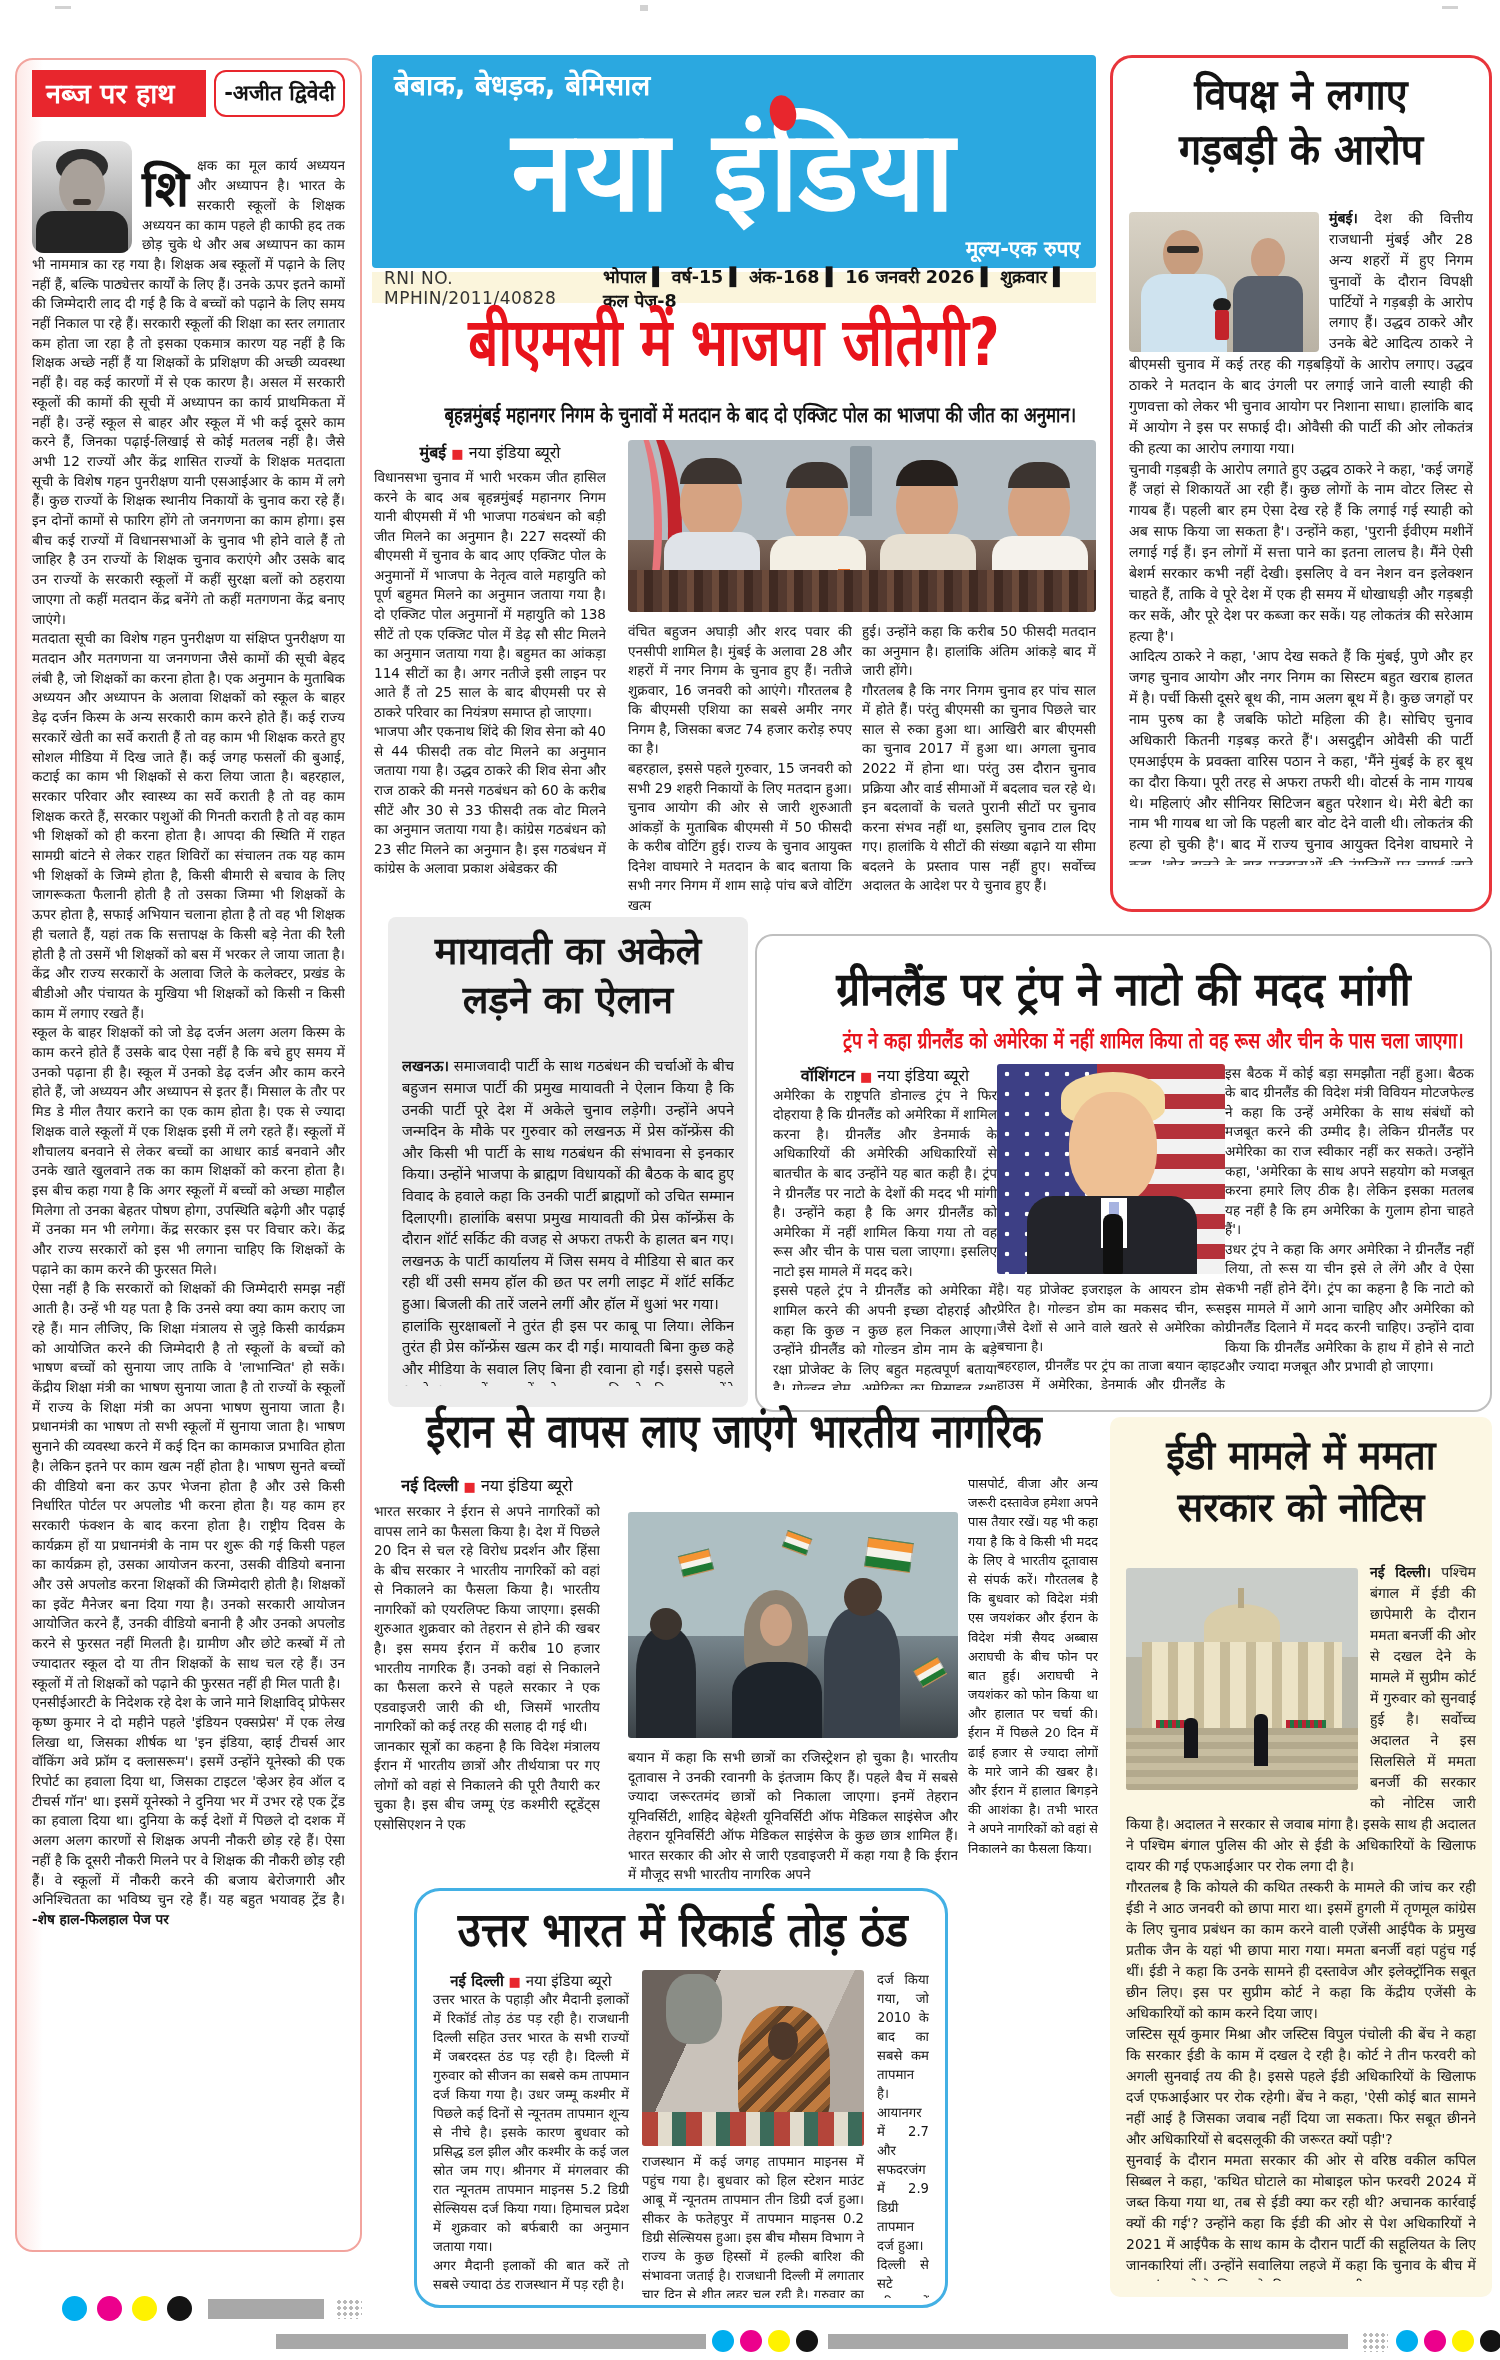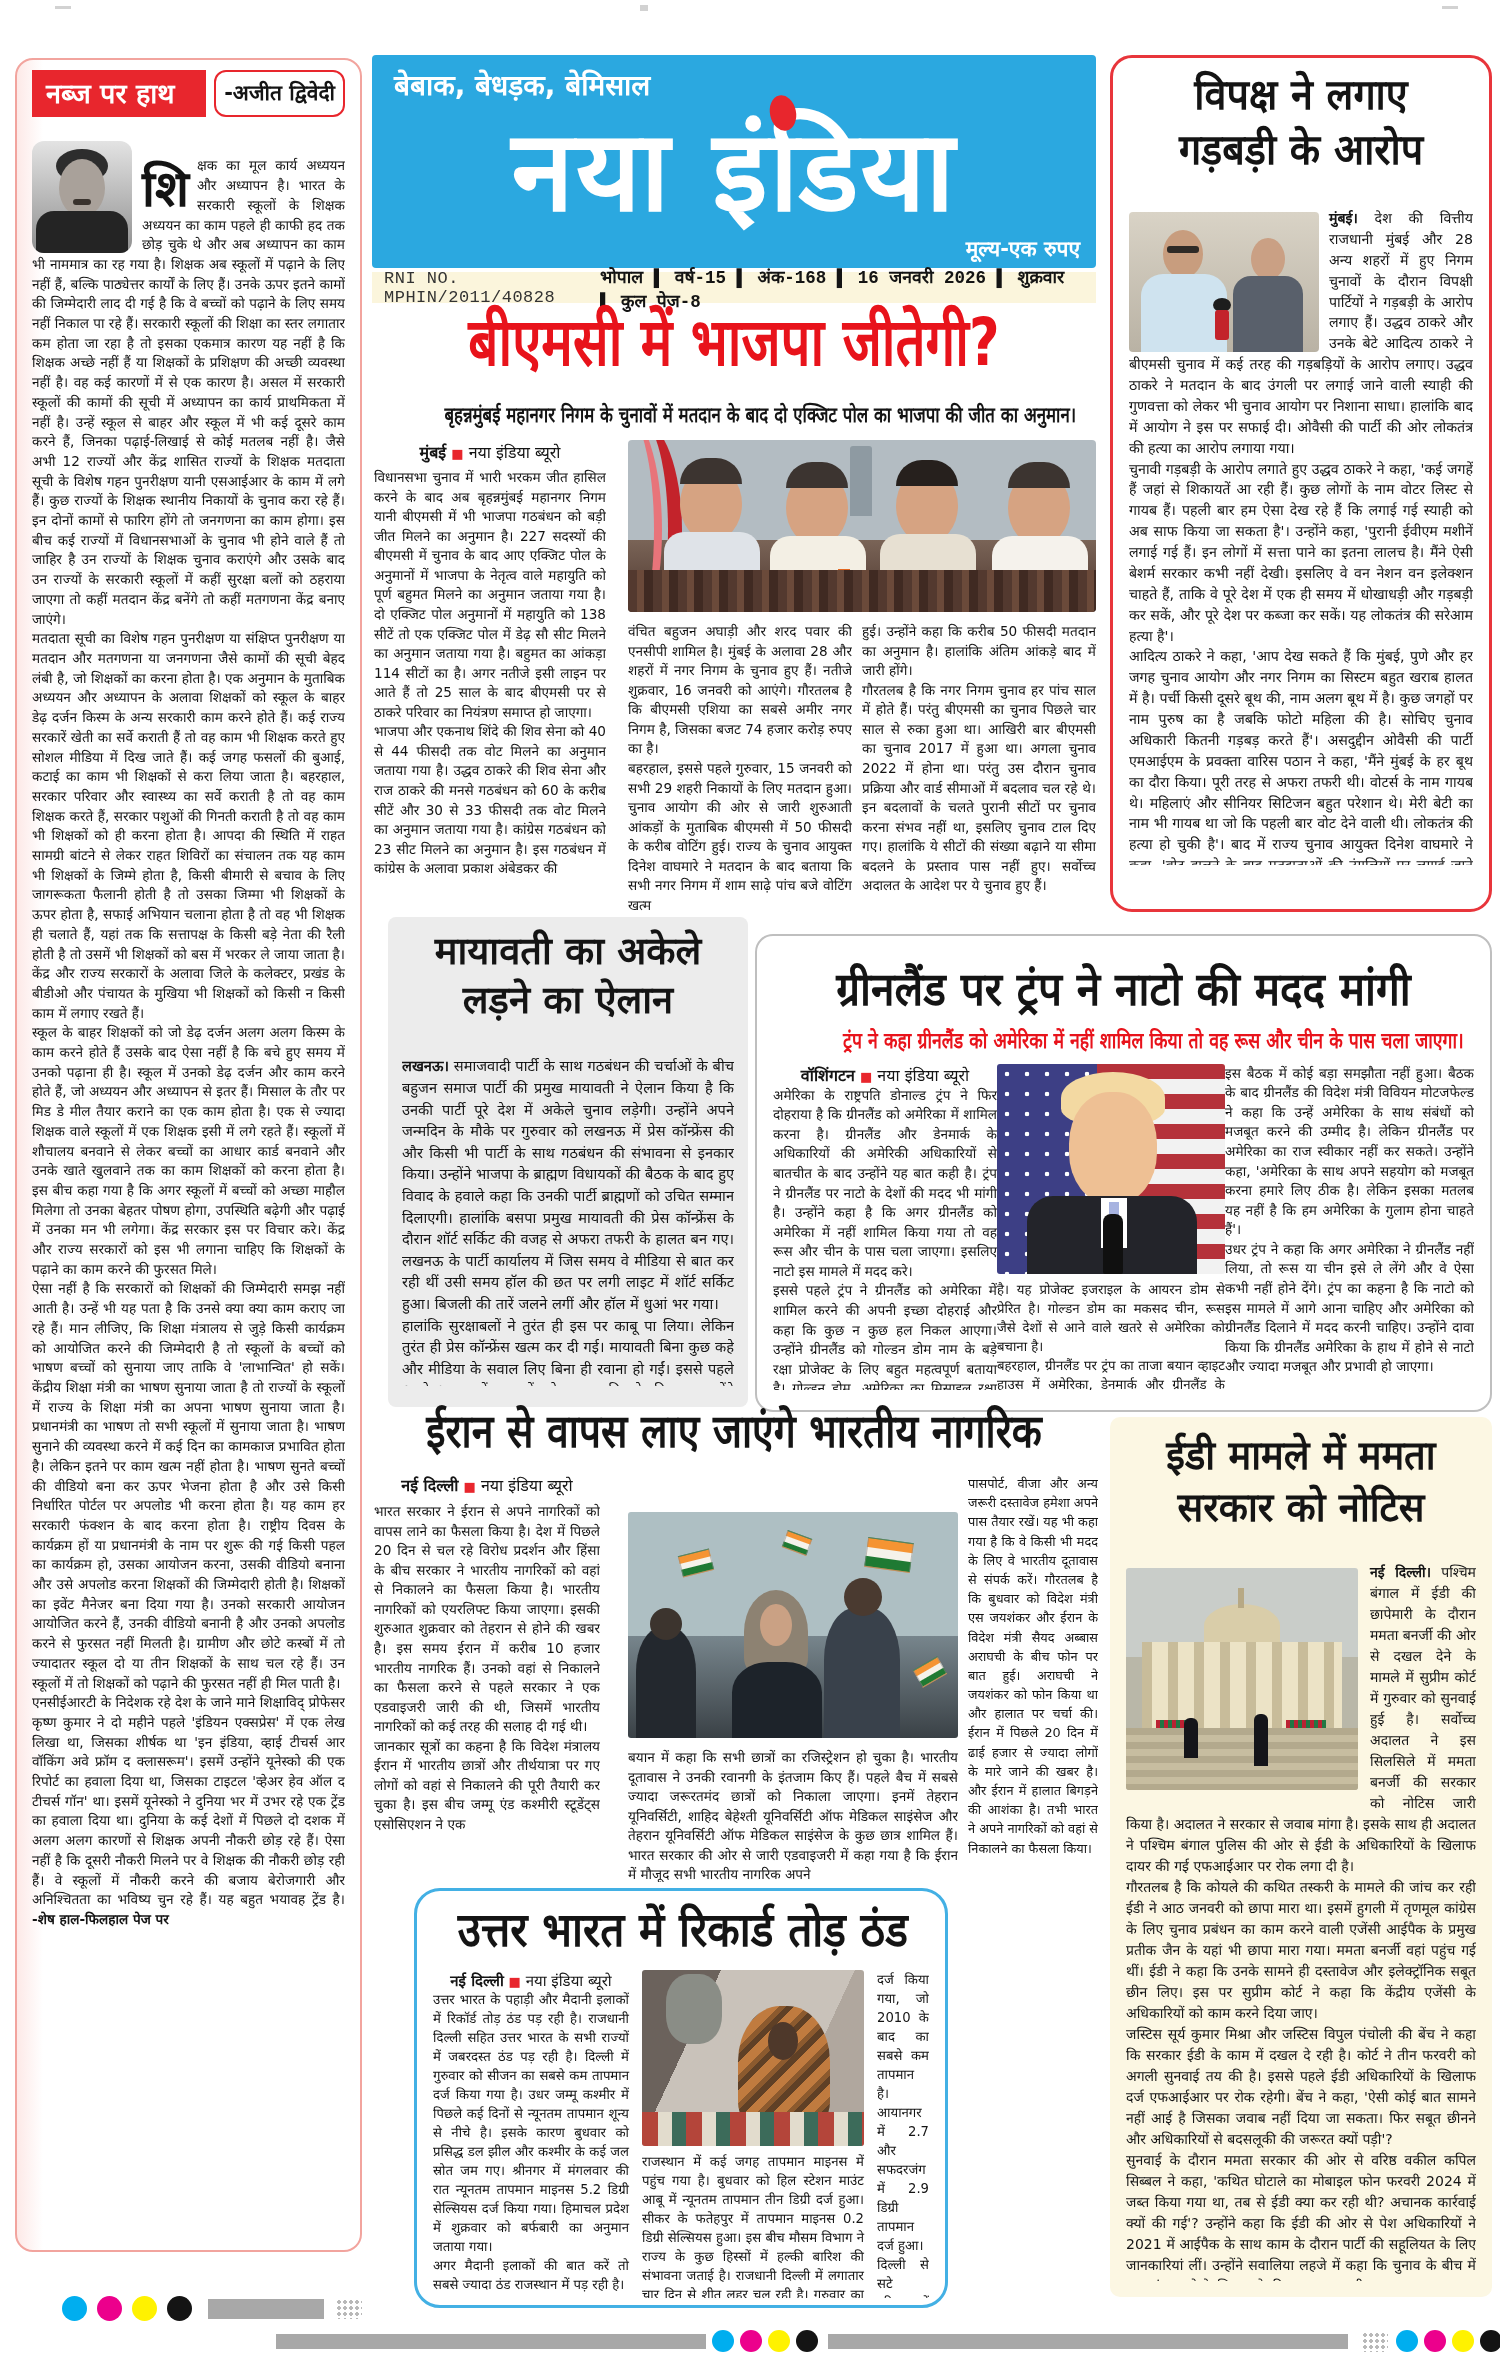--- a/index.html
+++ b/index.html
@@ -26,21 +26,21 @@
   .dropcap{float:left;font-size:50px;font-weight:bold;line-height:1;margin:8px 8px 0 0;}
   .signoff{font-weight:bold;}
 
   
   .mast-blue{left:372px;top:55px;width:724px;height:213px;background:#2ba8e0;border-radius:4px;color:#fff;overflow:visible;}
   .tagline{position:absolute;left:22px;top:10px;font-size:28px;font-weight:bold;}
   .logo{position:absolute;left:0;right:0;top:44px;text-align:center;font-size:112px;font-weight:bold;line-height:1.3;letter-spacing:2px;}
   .logo-dot{position:absolute;left:398px;top:40px;width:26px;height:36px;background:#e8262d;border-radius:50%;transform:rotate(-12deg);}
   .price{position:absolute;right:16px;bottom:6px;font-size:21px;font-weight:bold;}
   .rni{left:372px;top:272px;width:724px;height:31px;background:#fbf5dc;display:flex;justify-content:center;
-       align-items:center;padding:0 12px;box-sizing:border-box;font-family:Liberation Mono, monospace;}
+       align-items:center;padding:0 12px;box-sizing:border-box;}
   .rni-left{font-size:17px;color:#333;letter-spacing:.5px;}
   .rni-right{font-size:17.5px;font-weight:bold;}
 
   
   .lead-head{left:372px;top:300px;width:724px;text-align:center;color:#e8131b;font-weight:bold;font-size:66px;
              white-space:nowrap;transform:scaleX(.8);transform-origin:center;line-height:1.3;}
   .lead-sub{left:372px;top:400px;width:724px;text-align:center;font-weight:bold;font-size:21px;white-space:nowrap;
             transform:scaleX(.8);transform-origin:center;}
   .byline{font-size:16px;text-align:center;white-space:nowrap;}
   .byline b{font-weight:bold;}

